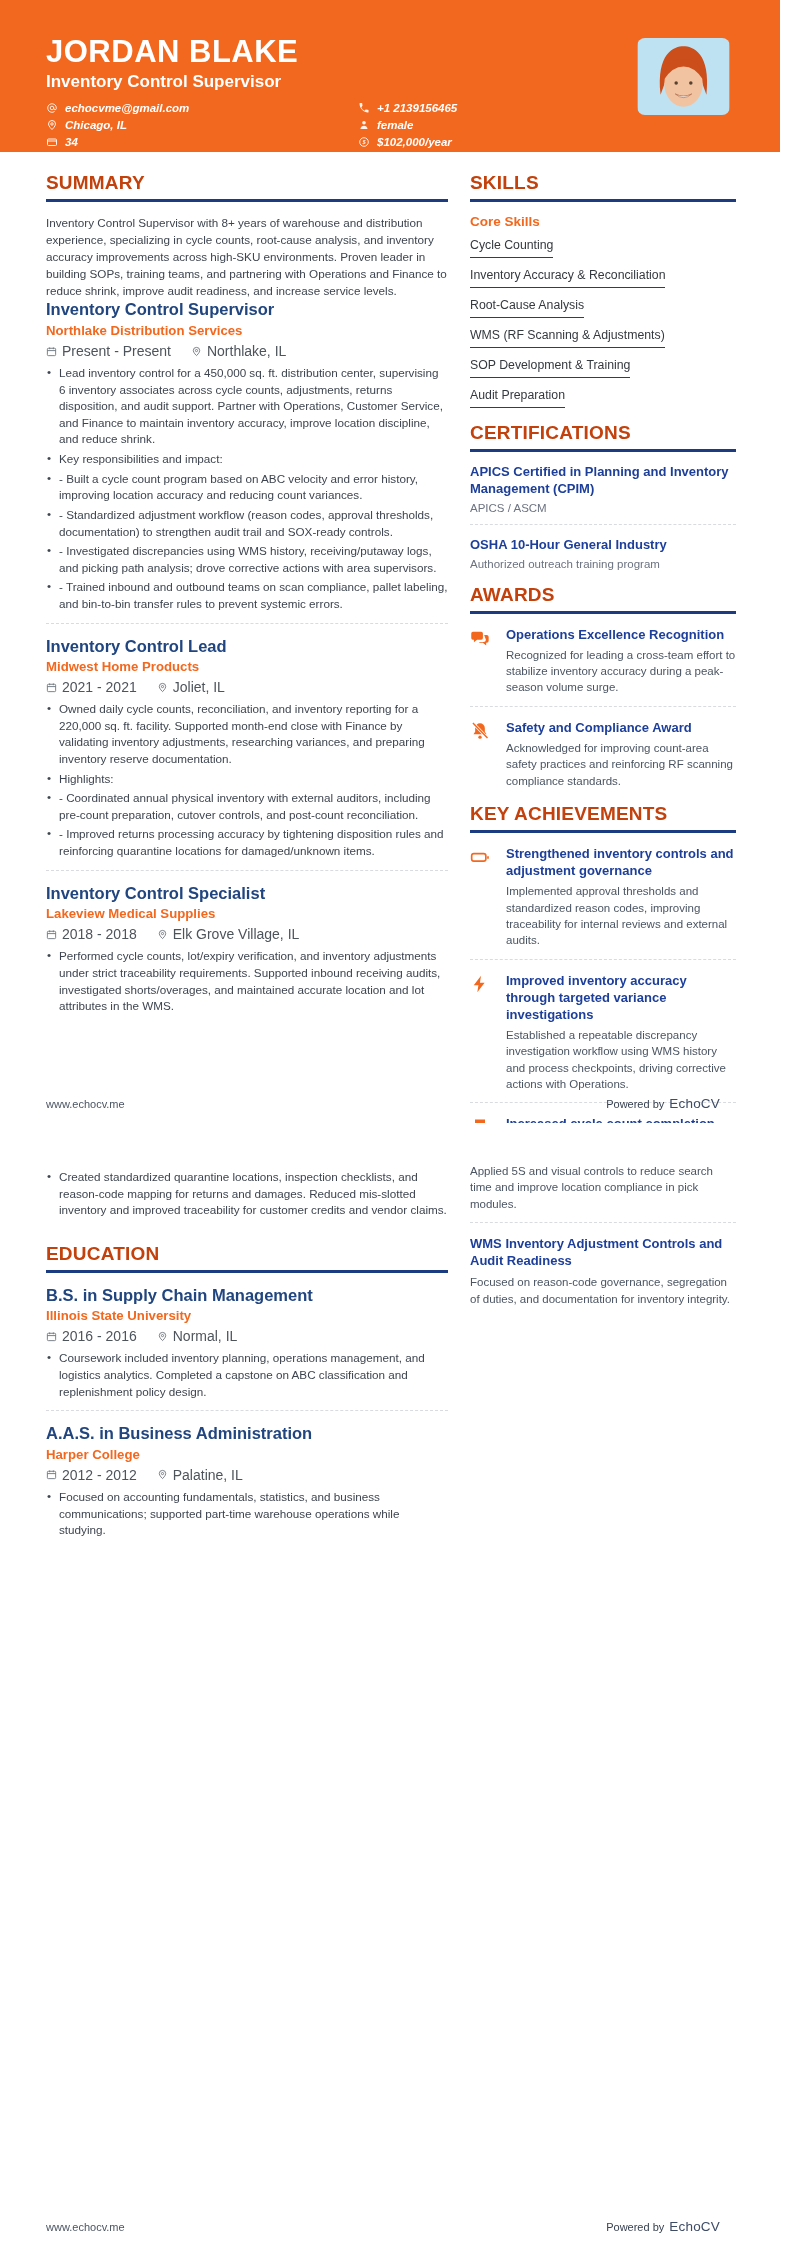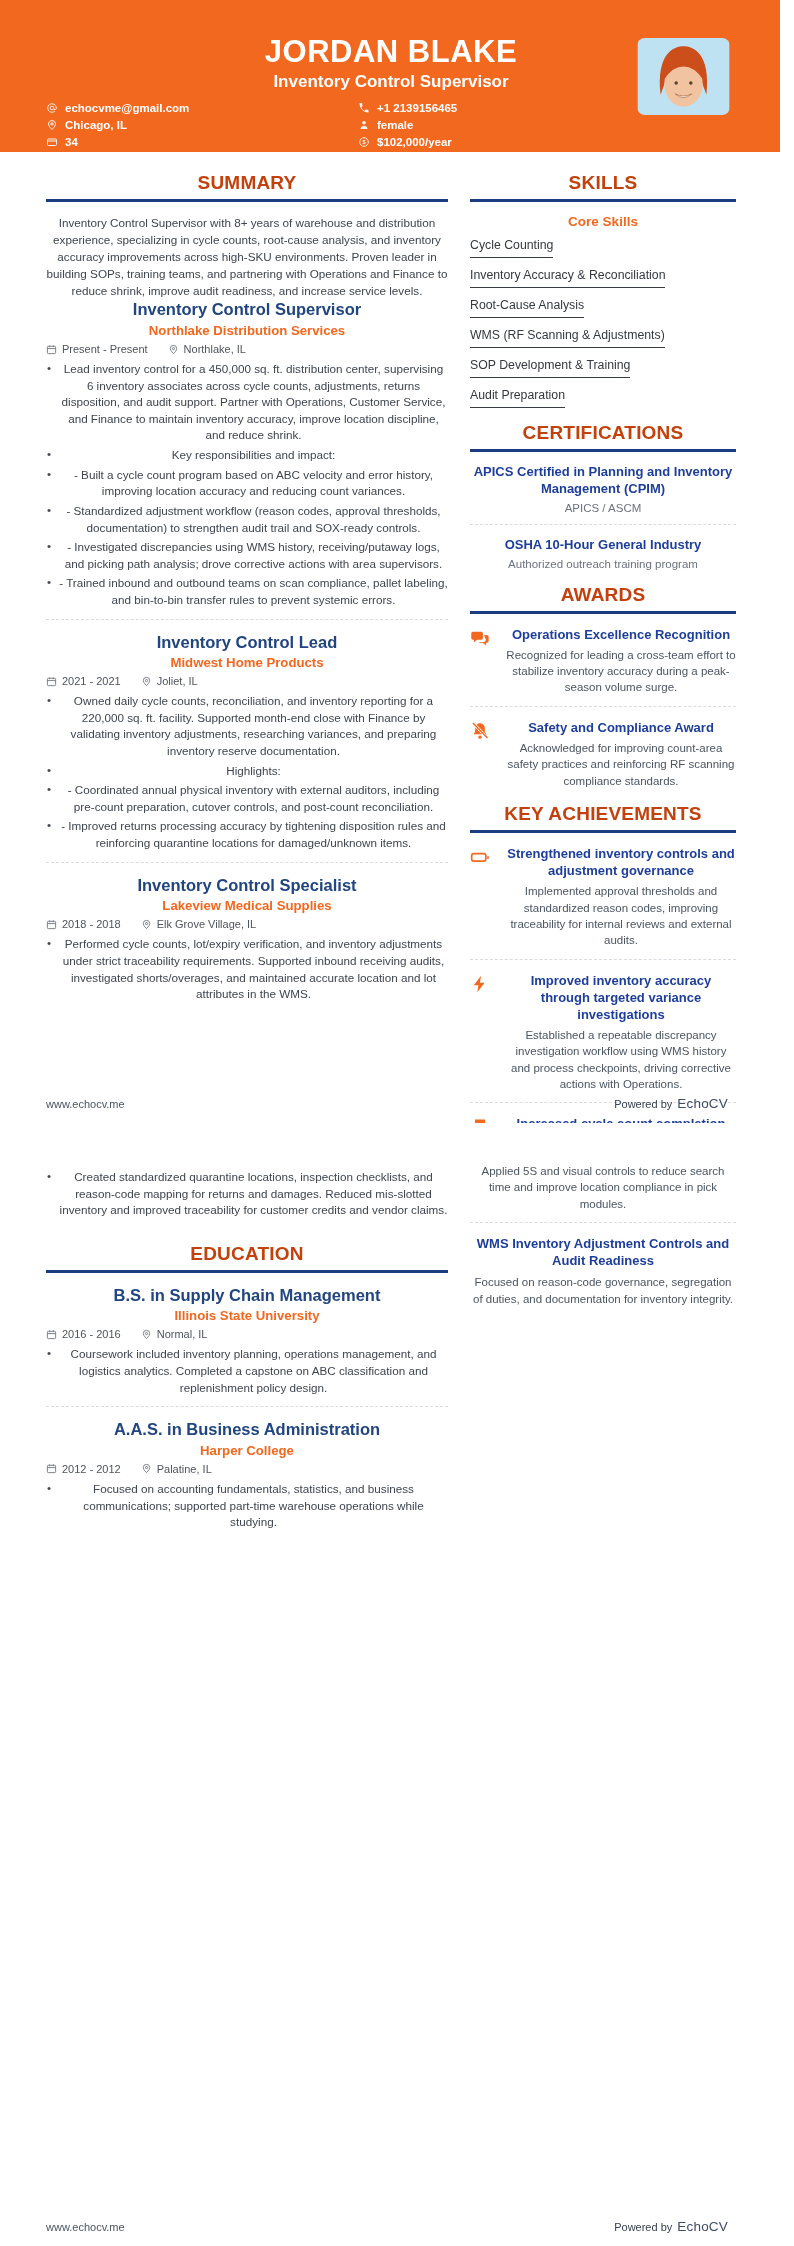--- a/index.html
+++ b/index.html
@@ -2,50 +2,50 @@
 <html><head>
 <meta charset="utf-8">
 <style>
   * { box-sizing: border-box; margin: 0; padding: 0; }
   html,body { background:#ffffff; }
   body {
     width:794px; margin:0 auto;
     font-family:"Liberation Sans","DejaVu Sans",sans-serif;
     -webkit-font-smoothing:antialiased;
   }
-  .page { width:780px; height:1123px; position:relative; background:#fff; overflow:hidden;text-align:center; }
+  .page { width:780px; height:1123px; position:relative; background:#fff; overflow:hidden; }
 
   
   .hdr { background:#F2681E; height:152px; padding:34px 44px 0 46px; position:relative; color:#fff; }
   .hdr-name { font-size:31px; font-weight:800; letter-spacing:.5px; }
   .hdr-title { font-size:17px; font-weight:700; margin-top:2px; }
   .contact-grid { margin-top:10px; display:grid; grid-template-columns:312px 1fr; row-gap:5px;
                   font-size:11.5px; font-weight:700; }
-  .c-item { display:flex; align-items:center; gap:7px; }
+  .c-item { display:flex; align-items:center; gap:7px;font-style:italic; }
   .cic { display:inline-flex; }
   .cic svg { width:12px; height:12px; display:block; opacity:.92; }
   .photo { position:absolute; top:38px; right:50px; width:93px; height:77px; border-radius:8px; overflow:hidden; }
   .photo svg { display:block; width:100%; height:100%; }
 
   
   .cols { display:flex; padding:0 44px 0 46px; gap:22px; }
   .cols.p2 { padding-top:40px; }
   .col-l { width:402px; flex:none; }
   .col-r { flex:1; min-width:0; }
 
   h2.sec { font-size:19px; font-weight:800; color:#c2410c; border-bottom:3px solid #1B3C80;
            padding-bottom:5px; margin:24px 0 12px; letter-spacing:.2px; }
   h2.sec.first { margin-top:20px; }
   h2.sec.tight { margin-top:14px; }
 
   p.body { font-size:11.7px; line-height:1.46; color:#3E4550; }
 
   .jt  { font-size:16.5px; font-weight:700; color:#20457F; line-height:1.25; }
   .jc  { font-size:13.2px; font-weight:700; color:#F2681E; margin-top:3px; }
-  .meta { display:flex; gap:20px; align-items:center; margin-top:5px; font-size:11px; color:#4E545C; }
+  .meta { display:flex; gap:20px; align-items:center; margin-top:5px; font-size:14px; color:#4E545C; }
   .mi  { display:flex; gap:5px; align-items:center; }
   .mi svg { width:11px; height:11px; }
 
   ul.blts { list-style:none; margin-top:6px; font-size:11.7px; line-height:1.42; color:#3E4550; }
   ul.blts li { position:relative; padding-left:13px; margin-bottom:3px; }
   ul.blts li::before { content:"•"; position:absolute; left:1px; top:-1px; }
 
   .dash { border-top:1.5px dashed #D8DBE0; margin:10px 0 12px; }
 
   .skgroup { font-size:13.5px; font-weight:800; color:#F2681E; margin:4px 0 9px; }
@@ -57,21 +57,21 @@
 
   .irow { display:flex; gap:12px; }
   .iico { flex:none; width:24px; padding-top:2px; }
   .iico svg { width:20px; height:20px; display:block; }
   .ititle { font-size:13px; font-weight:700; color:#1D3F9A; line-height:1.32; }
   .idesc  { font-size:11.5px; line-height:1.42; color:#4B5563; margin-top:4px; }
 
   .tr-title { font-size:13px; font-weight:700; color:#1D3F9A; line-height:1.32; }
   .tr-desc  { font-size:11.5px; line-height:1.42; color:#4B5563; }
 
-  .pfoot { position:absolute; left:46px; right:52px; bottom:12px; display:flex;
+  .pfoot { position:absolute; left:46px; right:60px; bottom:12px; display:flex;
            justify-content:space-between; align-items:baseline; font-size:11px; color:#4B5563; }
   .pow   { display:flex; align-items:baseline; color:#374151; }
   .brand { font-size:13.5px; font-weight:400; color:#3E4C66; margin-left:5px; letter-spacing:.2px; }
 </style>
 </head>
 <body>
 
 <div class="page">
 
   <header class="hdr">

